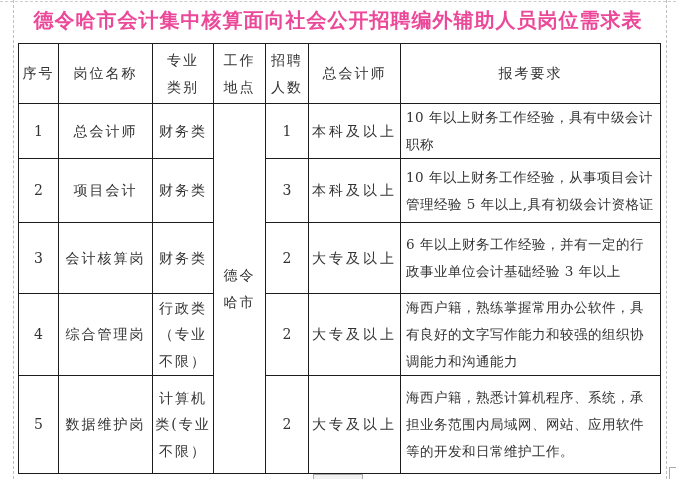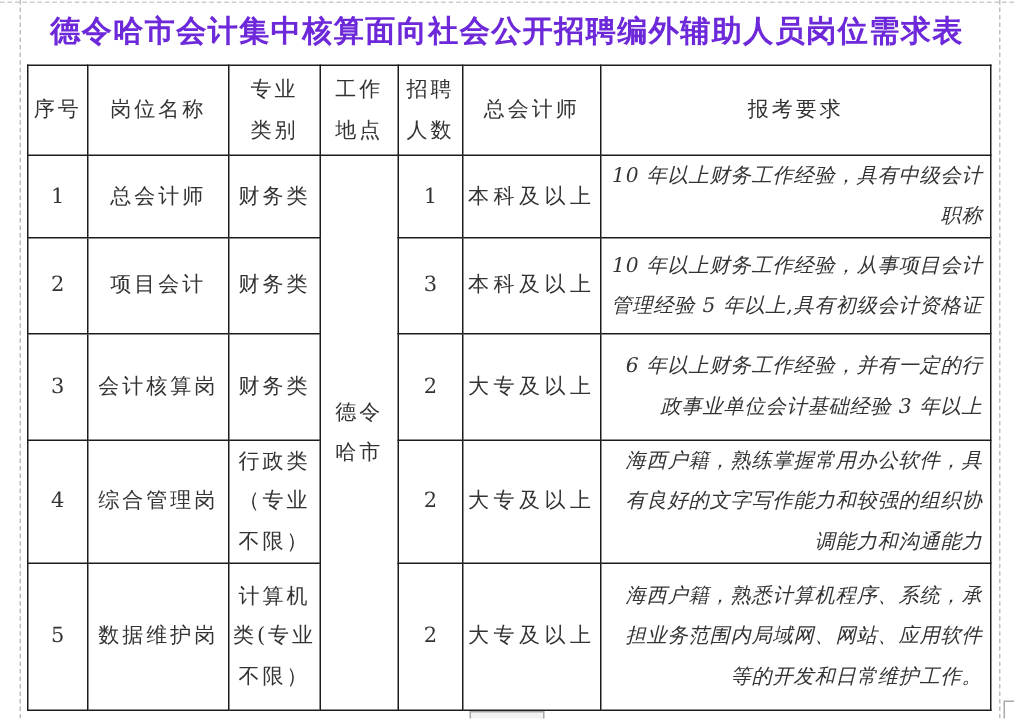--- a/index.html
+++ b/index.html
@@ -22,21 +22,21 @@
     position: absolute; left: 0; right: 0; top: 1px; height: 0;
     border-top: 1px dashed #cccccc;
   }
   .doc-title {
     position: absolute;
     left: 0; top: 7px; width: 676px;
     text-align: center;
     font-size: 20px;
     font-weight: bold;
     letter-spacing: 1px;
-    color: #6d28d9;
+    color: #ec4899;
     white-space: nowrap;
   }
   table.req-table {
     position: absolute;
     left: 18px; top: 43px;
     border-collapse: collapse;
     table-layout: fixed;
     width: 642px;
   }
   .req-table td, .req-table th {
@@ -48,27 +48,26 @@
     padding: 0 2px;
     color: #333333;
     line-height: 1.9;
     white-space: pre-line;
     overflow: hidden;
   }
   .req-table .c-center { letter-spacing: 2px; }
   .req-table .c-edu    { letter-spacing: 3px; margin-left: 20px; }
   .req-table .c-num    { letter-spacing: 0; }
   .req-table .c-req {
-    text-align: right;
+    text-align: left;
     letter-spacing: 0.5px;
     font-size: 13.5px;
     line-height: 2;
     padding: 0 5px;
     white-space: normal;
-    font-style: italic;
   }
   tr.r-head { height: 60px; }
   tr.r-1 { height: 53px; }
   tr.r-2 { height: 64px; }
   tr.r-3 { height: 71px; }
   tr.r-4 { height: 82px; }
   tr.r-5 { height: 98px; }
   
   .artifact-bottom {
     position: absolute; left: 313px; top: 474px;

